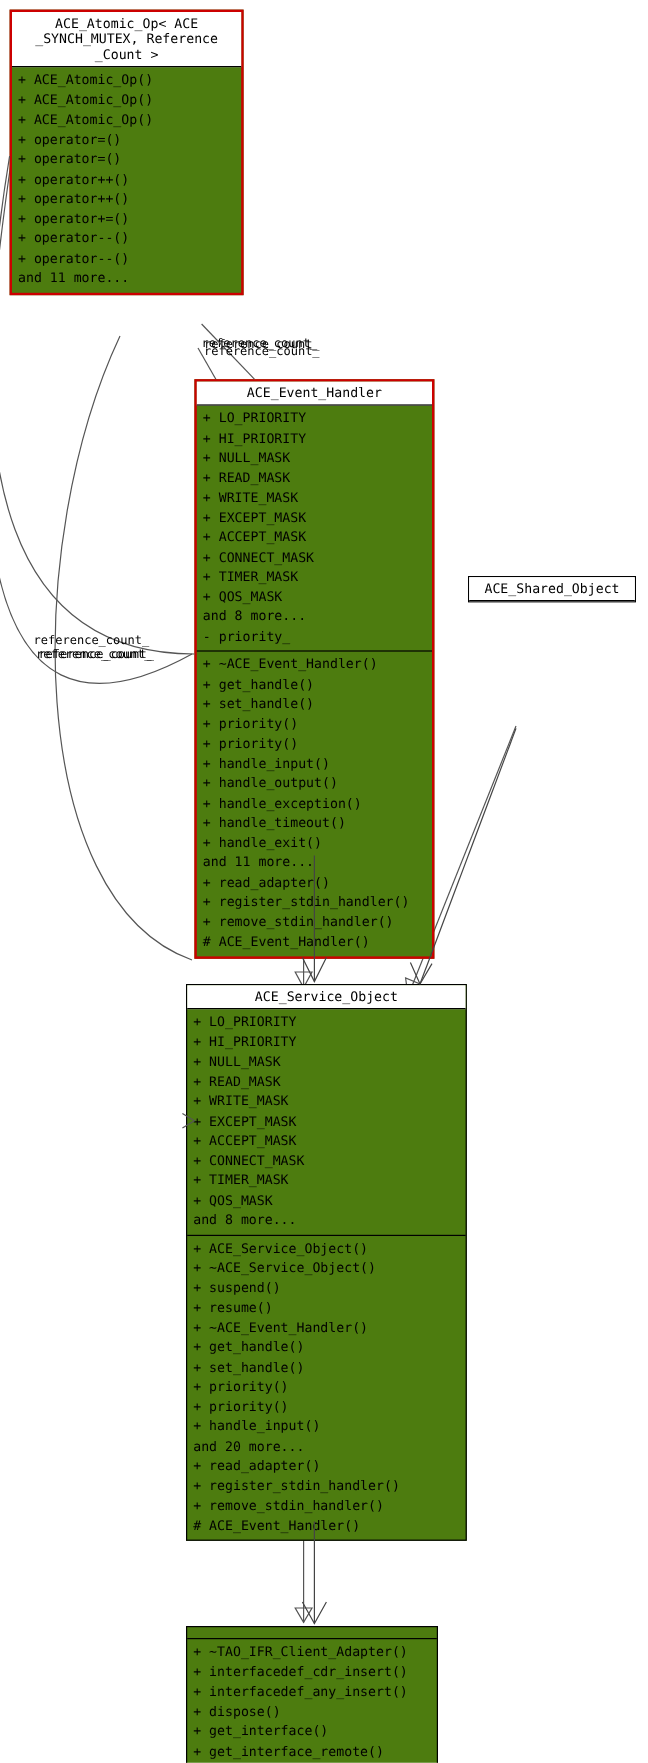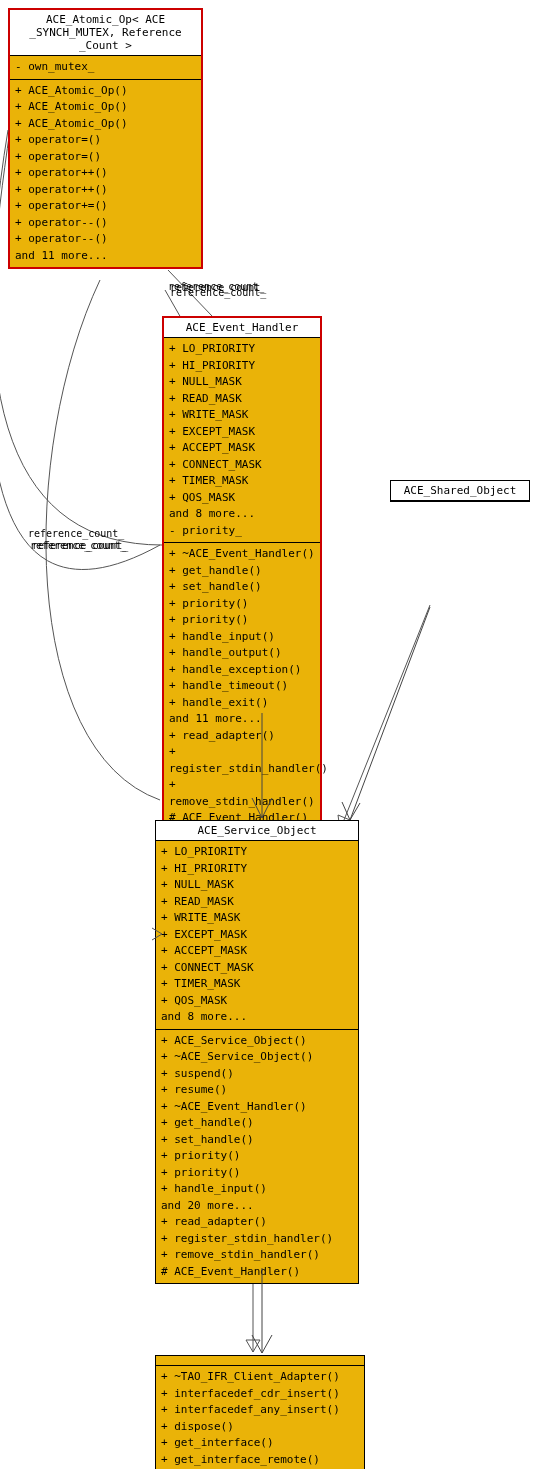--- a/index.html
+++ b/index.html
@@ -14,21 +14,21 @@
       overflow-x: hidden;
     }
     .diagram-container {
       position: relative;
       width: 540px;
       height: 1469px;
     }
     .uml-box {
       position: absolute;
       border: 1px solid #000000;
-      background: #eab308;
+      background: #4d7c0f;
     }
     .uml-box.red-border {
       border: 2px solid #cc0000;
     }
     .uml-box-header {
       text-align: center;
       padding: 3px 5px;
       border-bottom: 1px solid #000000;
       background: #ffffff;
       font-weight: normal;
@@ -73,42 +73,39 @@
     <path d="M 10,130 C -30,400 -30,650 160,545" stroke="#555555" stroke-width="1" fill="none"></path>
   </svg>
 
   <div style="position:absolute; left:168px; top:281px; font-size:10px; color:#000;">reference_count_</div>
 
   <div style="position:absolute; left:30px; top:540px; font-size:10px; color:#000;">reference_count_</div>
 
   <div class="uml-box red-border" style="left:8px; top:8px; width:195px;">
     <div class="uml-box-header">
       ACE_Atomic_Op&lt; ACE<br>_SYNCH_MUTEX, Reference<br>_Count &gt;
-    </div>
-    <div class="uml-box-section">
-      - own_mutex_
     </div>
     <div class="uml-box-section">
       + ACE_Atomic_Op()<br>
       + ACE_Atomic_Op()<br>
       + ACE_Atomic_Op()<br>
       + operator=()<br>
       + operator=()<br>
       + operator++()<br>
       + operator++()<br>
       + operator+=()<br>
       + operator--()<br>
       + operator--()<br>
       and 11 more...
     </div>
   </div>
 
   <div style="position:absolute; left:170px; top:282px; font-size:10px;">reference_count_</div>
 
-  <div class="uml-box red-border" style="left:162px; top:316px; width:160px;">
+  <div class="uml-box red-border" style="left:162px; top:316px; width:200px;">
     <div class="uml-box-header">
       ACE_Event_Handler
     </div>
     <div class="uml-box-section">
       + LO_PRIORITY<br>
       + HI_PRIORITY<br>
       + NULL_MASK<br>
       + READ_MASK<br>
       + WRITE_MASK<br>
       + EXCEPT_MASK<br>
@@ -139,21 +136,21 @@
   </div>
 
   <div class="uml-box" style="left:390px; top:480px; width:140px;">
     <div class="uml-box-header">
       ACE_Shared_Object
     </div>
   </div>
 
   <div style="position:absolute; left:32px; top:540px; font-size:10px;">reference_count_</div>
 
-  <div class="uml-box" style="left:155px; top:820px; width:204px;">
+  <div class="uml-box" style="left:155px; top:820px; width:234px;">
     <div class="uml-box-header">
       ACE_Service_Object
     </div>
     <div class="uml-box-section">
       + LO_PRIORITY<br>
       + HI_PRIORITY<br>
       + NULL_MASK<br>
       + READ_MASK<br>
       + WRITE_MASK<br>
       + EXCEPT_MASK<br>

